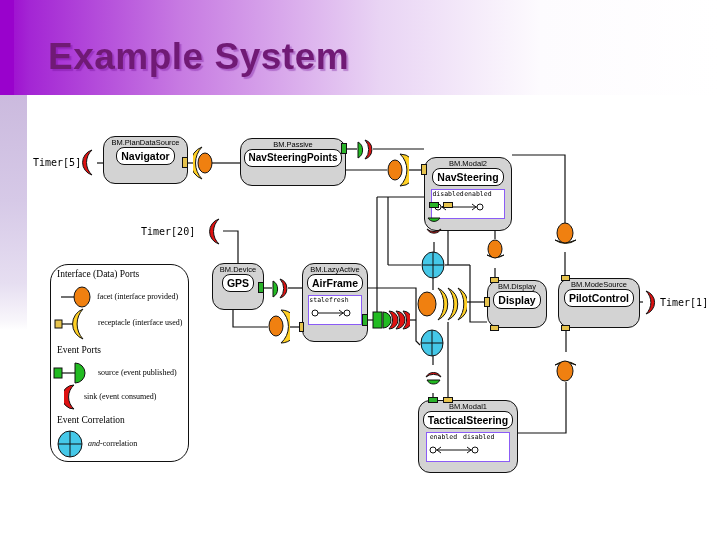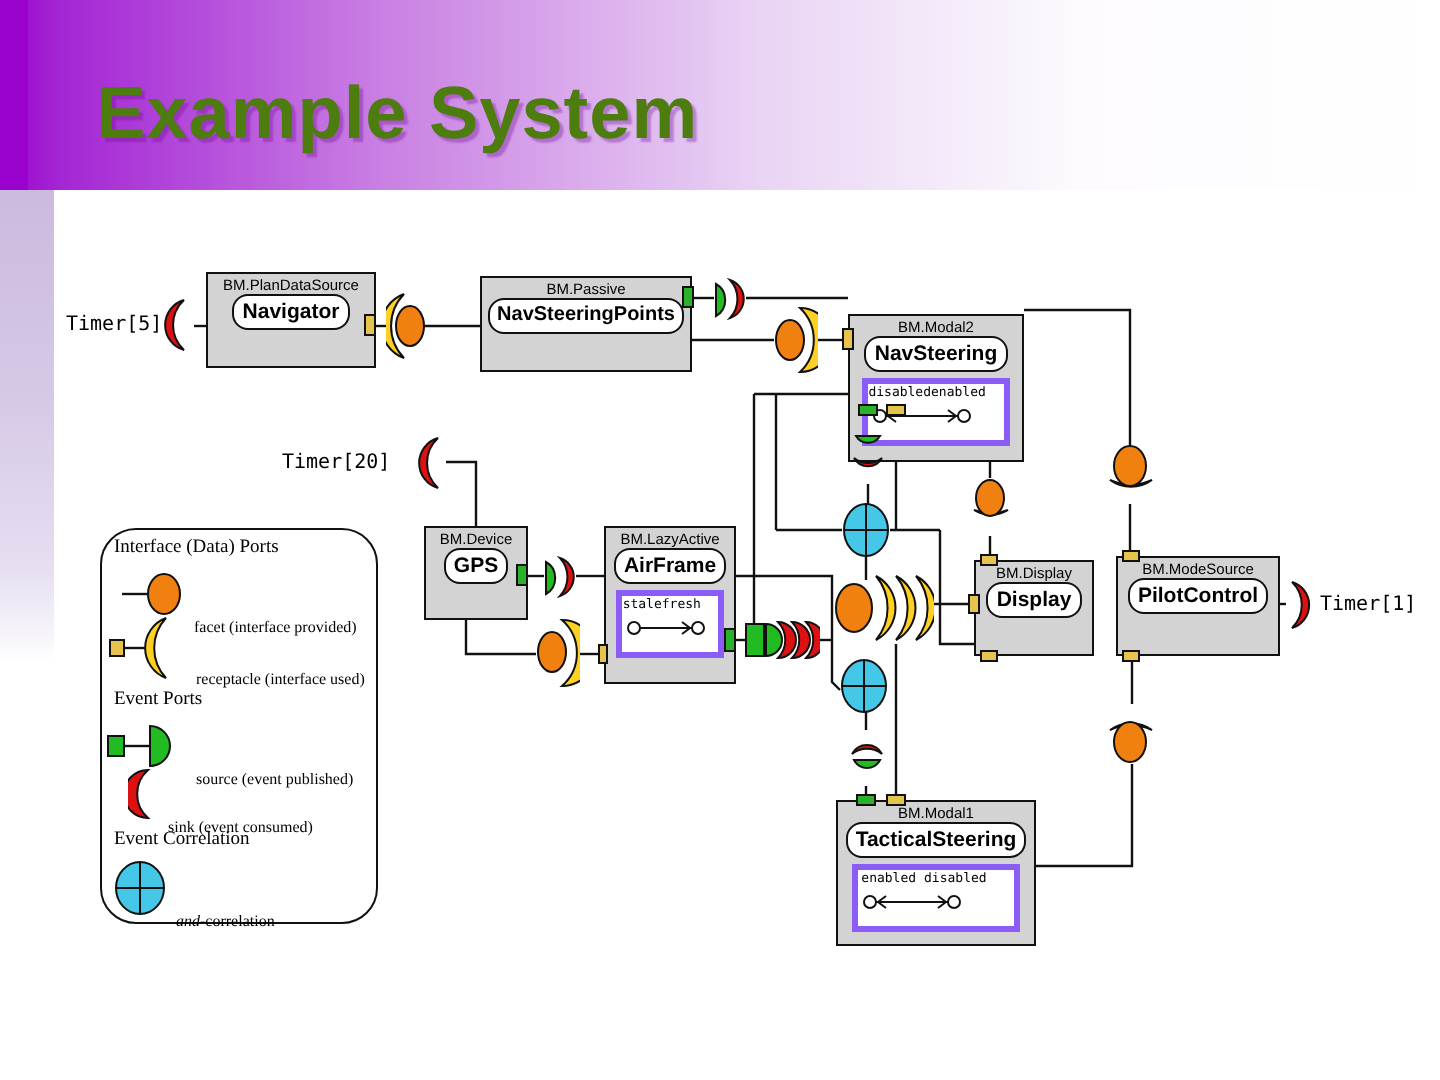--- a/index.html
+++ b/index.html
@@ -2,46 +2,46 @@
 <html><head>
 <meta charset="utf-8">
 <style>
   html,body{margin:0;padding:0;}
   body{width:720px;height:540px;position:relative;background:#ffffff;overflow:hidden;
        font-family:"Liberation Sans",sans-serif;}
   
   .header{position:absolute;left:0;top:0;width:720px;height:95px;
     background:linear-gradient(90deg,#9b03cd 0px,#a426d4 30px,#c77ae2 180px,#e9d4f4 380px,#fdfbfe 540px,#ffffff 100%);}
   .header .edge{position:absolute;left:0;top:0;width:14px;height:95px;background:#9902cc;}
-  .title{position:absolute;left:48px;top:36px;font-size:37px;font-weight:bold;color:#4d7c0f;
+  .title{position:absolute;left:48px;top:36px;font-size:37px;font-weight:bold;color:#701a75;
     letter-spacing:0.5px;text-shadow:2px 2px 1px rgba(110,10,150,0.35);}
   .leftstrip{position:absolute;left:0;top:95px;width:27px;height:235px;
     background:linear-gradient(180deg,#cbbade 0%,#d6c9e7 45%,#e6def1 80%,#f8f6fb 96%,#ffffff 100%);}
   
   .diagram{position:absolute;left:0;top:0;width:720px;height:540px;}
   svg.wires{position:absolute;left:0;top:0;width:720px;height:540px;}
-  .comp{position:absolute;background:#d3d3d3;border:1.6px solid #111;border-radius:0;
+  .comp{position:absolute;background:#d3d3d3;border:1.6px solid #111;border-radius:12px;
     box-sizing:border-box;display:flex;flex-direction:column;align-items:center;padding:1px 3px 3px 3px;}
   .comp .tlabel{font-size:7.5px;color:#000;line-height:9px;white-space:nowrap;}
   .comp .nbox{background:#fff;border:1.4px solid #111;border-radius:8px;font-weight:bold;
     font-size:10.5px;line-height:12px;padding:2px 4px;white-space:nowrap;}
-  .statebox{background:#fff;border:3px solid #8b5cf6;margin-top:3px;width:92%;box-sizing:border-box;
+  .statebox{background:#fff;border:1px solid #8b5cf6;margin-top:3px;width:92%;box-sizing:border-box;
     padding:1px 12px 2px 0;}
   .staterow{display:flex;justify-content:space-around;font-size:6.5px;line-height:7px;
     font-family:"DejaVu Sans Mono",monospace;}
   .port{position:absolute;border:1px solid #111;box-sizing:border-box;}
   .port.yellow{background:#e6c34d;}
   .port.green{background:#2ab32a;}
   .icon{position:absolute;}
   .lbl{position:absolute;font-family:"DejaVu Sans Mono",monospace;font-size:10px;color:#000;white-space:nowrap;}
   
   .legend{position:absolute;left:50px;top:264px;width:137px;height:196px;border:1.3px solid #111;
     border-radius:18px;background:#fff;font-family:"Liberation Serif",serif;}
   .legend .lh{position:absolute;font-size:9.5px;white-space:nowrap;}
-  .legend .ll{position:absolute;font-size:8px;white-space:nowrap;margin-top:17px;}
+  .legend .ll{position:absolute;font-size:8px;white-space:nowrap;}
 </style>
 </head>
 <body>
 
 <div class="header">
   <div class="edge"></div>
 </div>
 <div class="title">Example System</div>
 <div class="leftstrip"></div>
 

